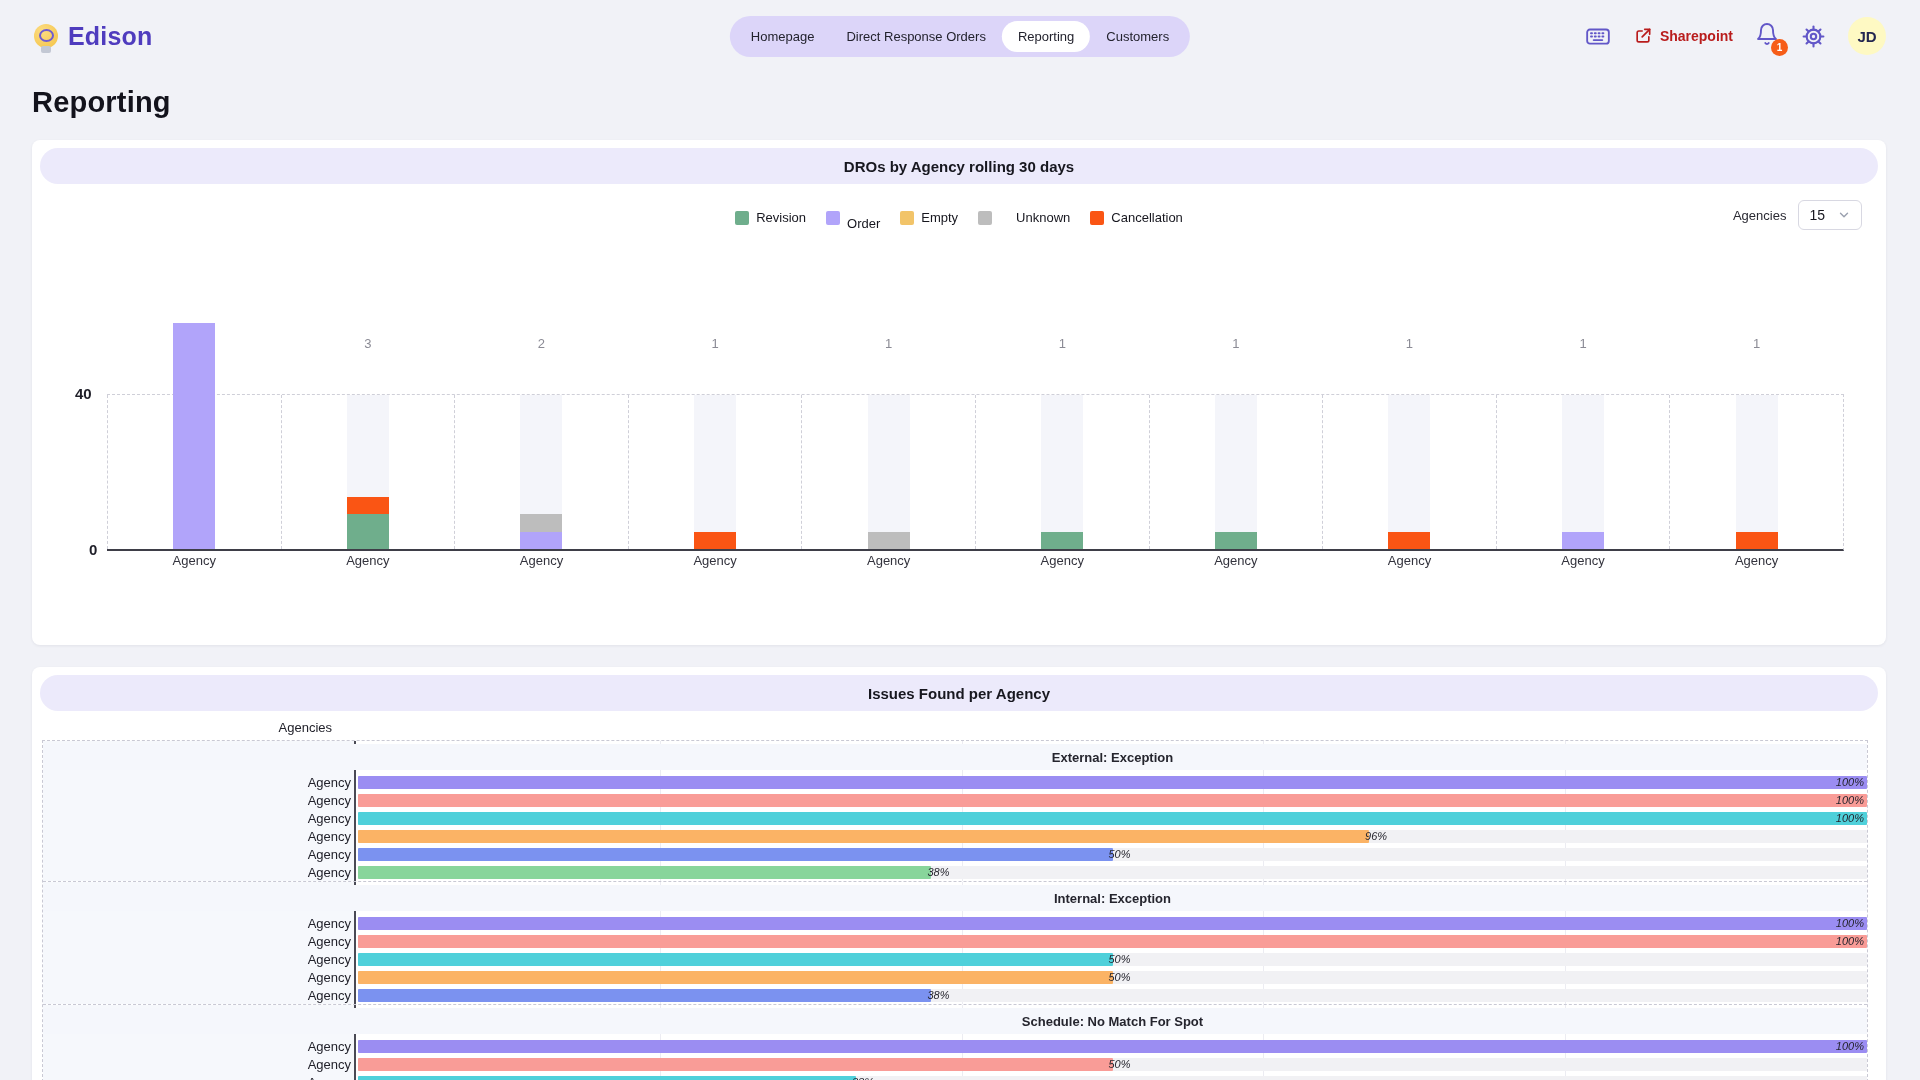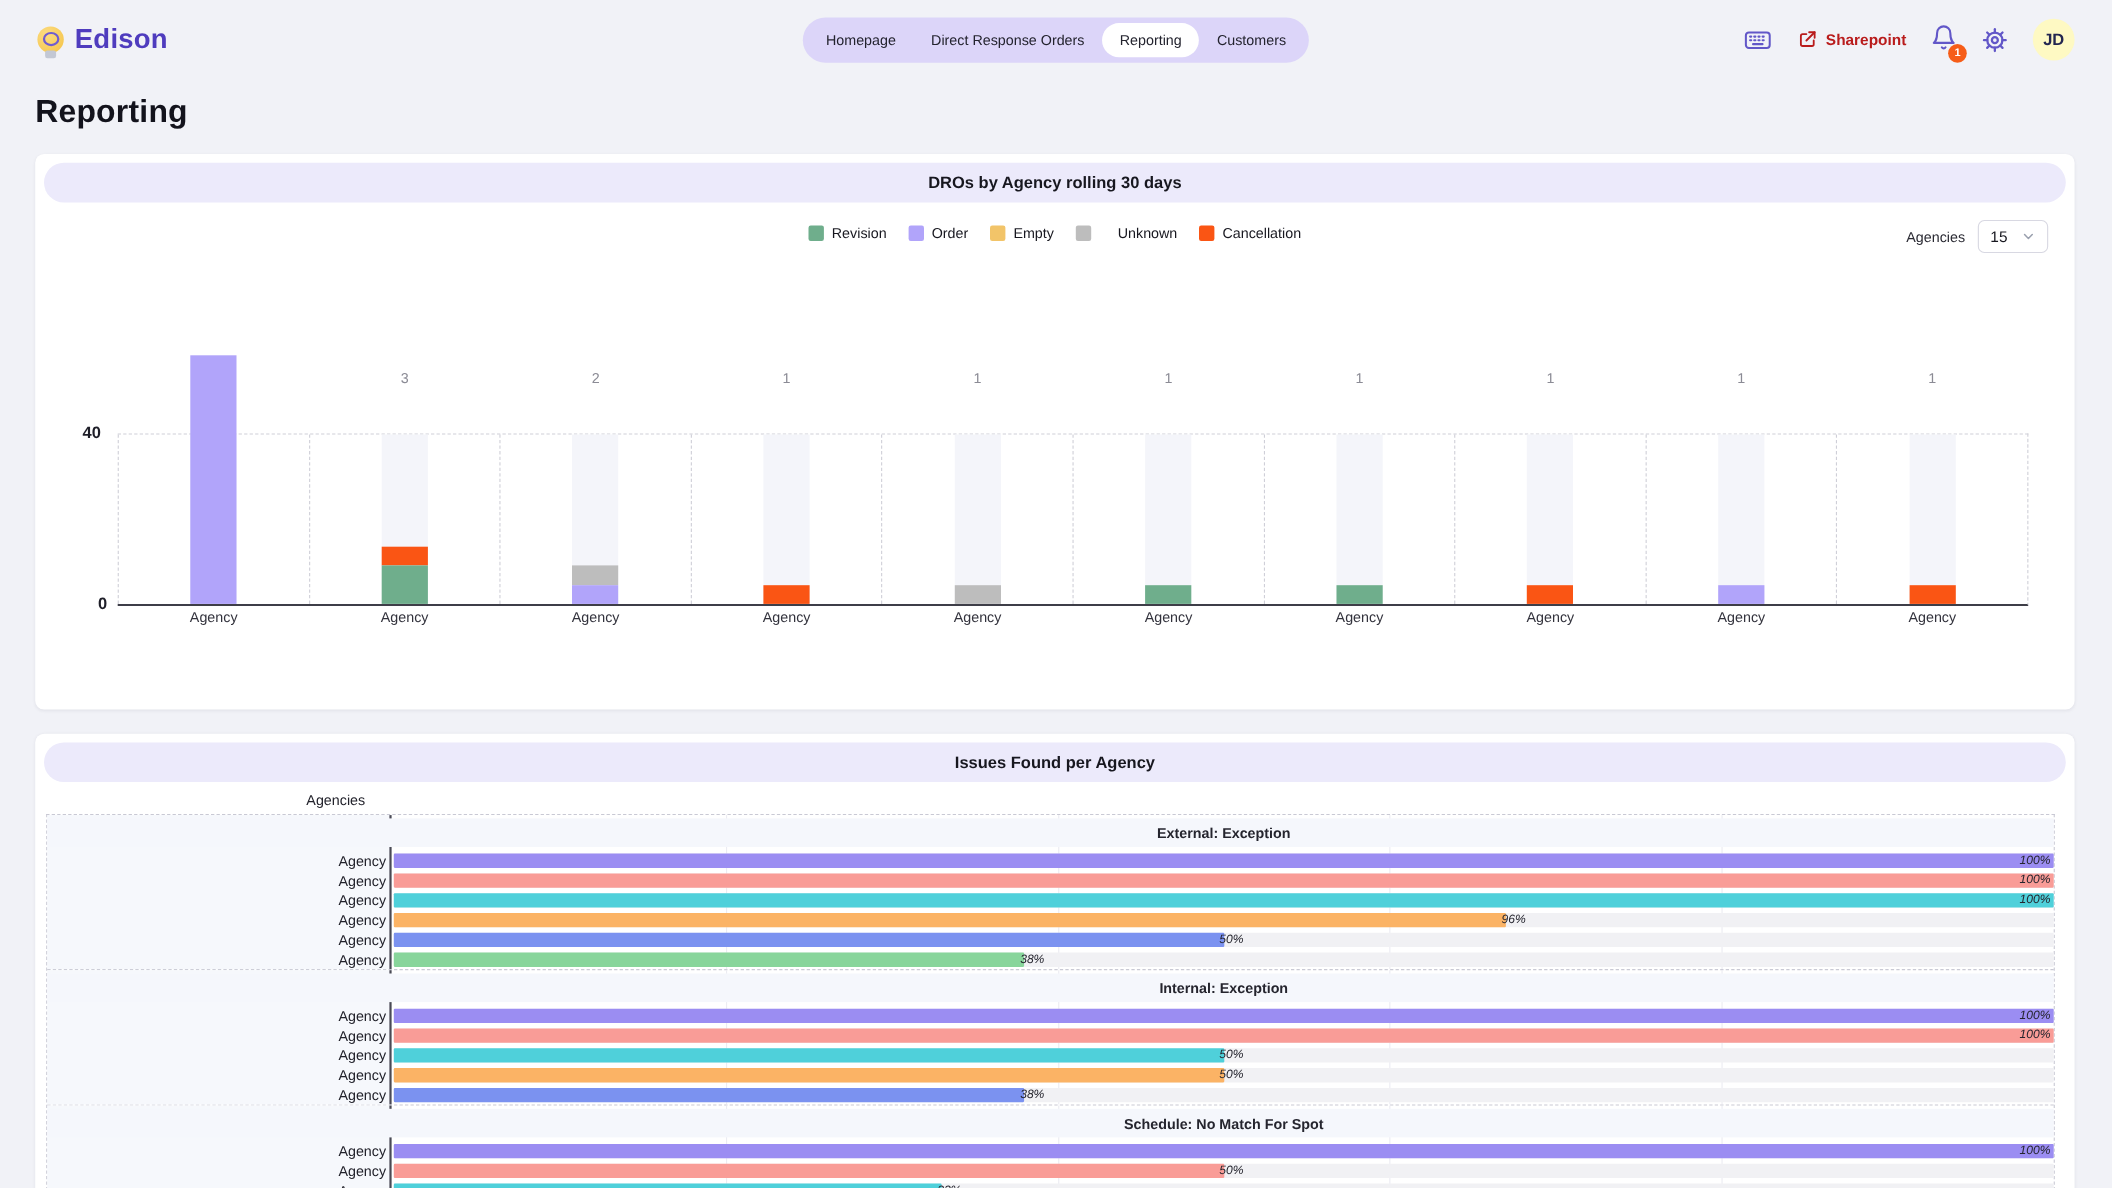--- a/index.html
+++ b/index.html
@@ -158,21 +158,21 @@
 <section class="card card1">
   <div class="banner">DROs by Agency rolling 30 days</div>
   <div class="chart1-top">
     <div class="legend" id="legend1">
         <div class="legend-item">
           <div class="swatch" style="background: rgb(111, 174, 140);"></div>
           <div style="display: inline;">Revision</div>
         </div>
         <div class="legend-item">
           <div class="swatch" style="background: rgb(177, 164, 250);"></div>
-          <div style="display: inline;">Order</div>
+          <div style="display: inline; margin-top: 12px;">Order</div>
         </div>
         <div class="legend-item">
           <div class="swatch" style="background: rgb(242, 196, 105);"></div>
           <div style="display: inline;">Empty</div>
         </div>
         <div class="legend-item">
           <div class="swatch" style="background: rgb(189, 189, 189);"></div>
           <div style="display: inline; padding-left: 17px;">Unknown</div>
         </div>
         <div class="legend-item">

